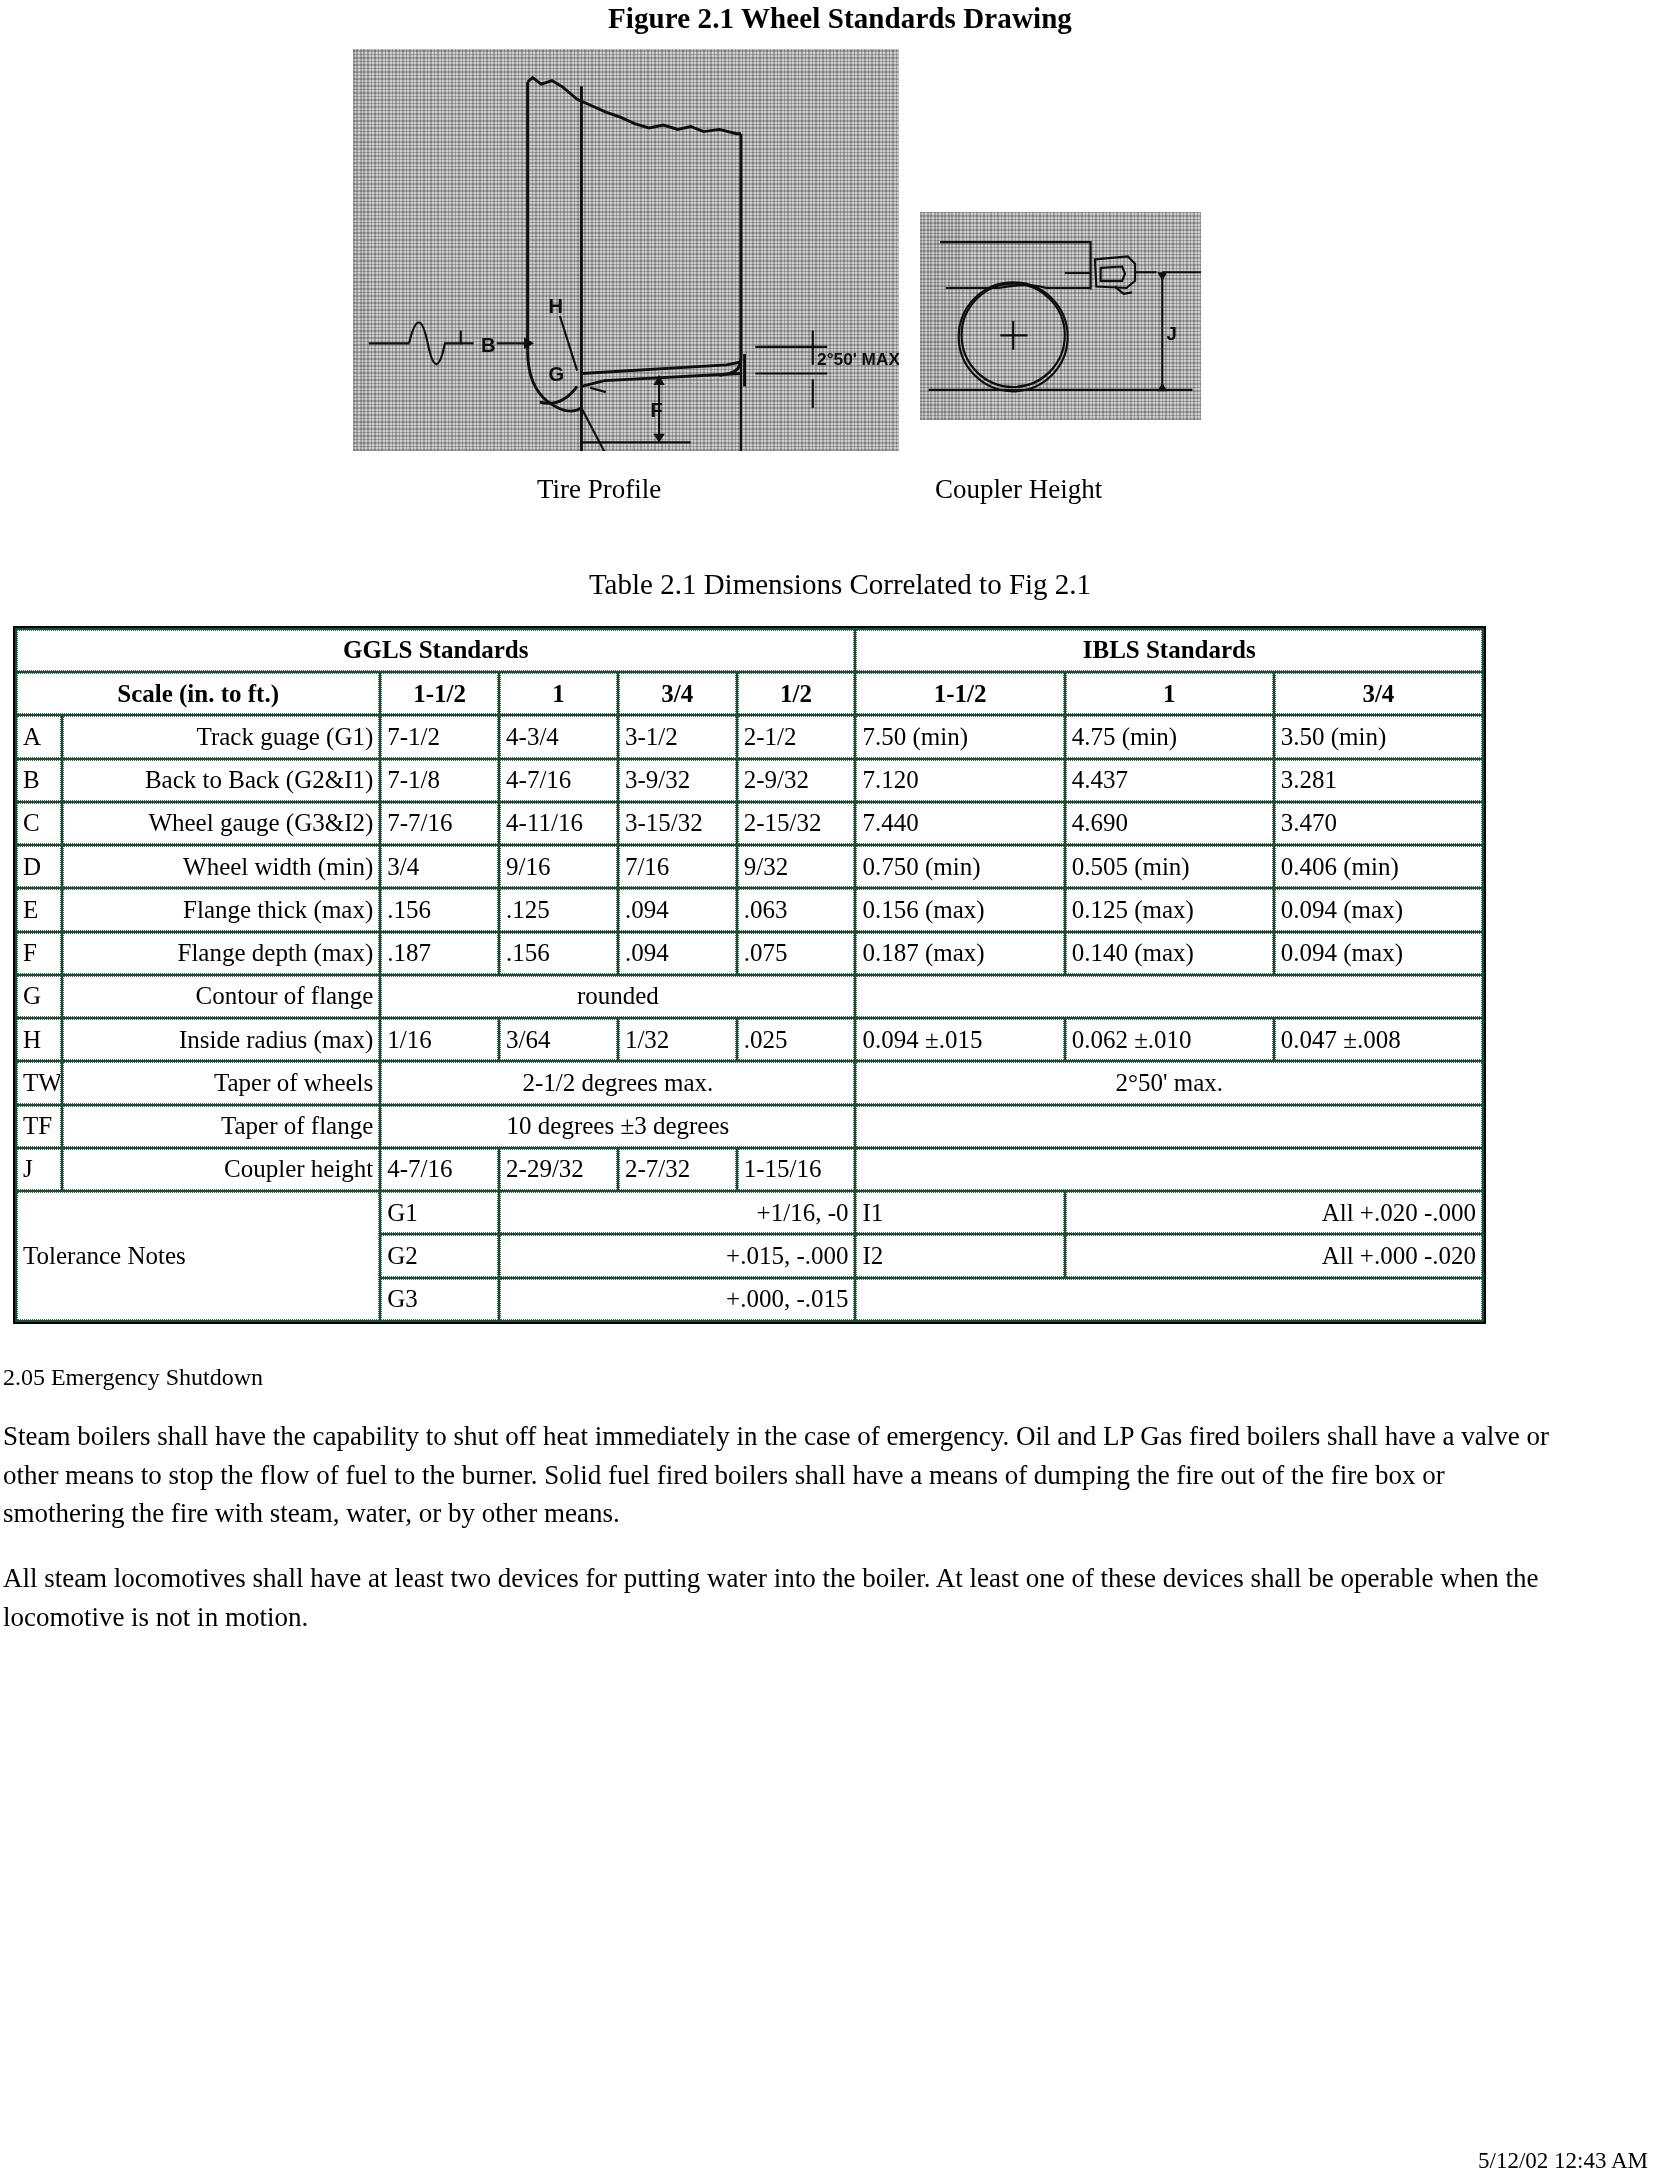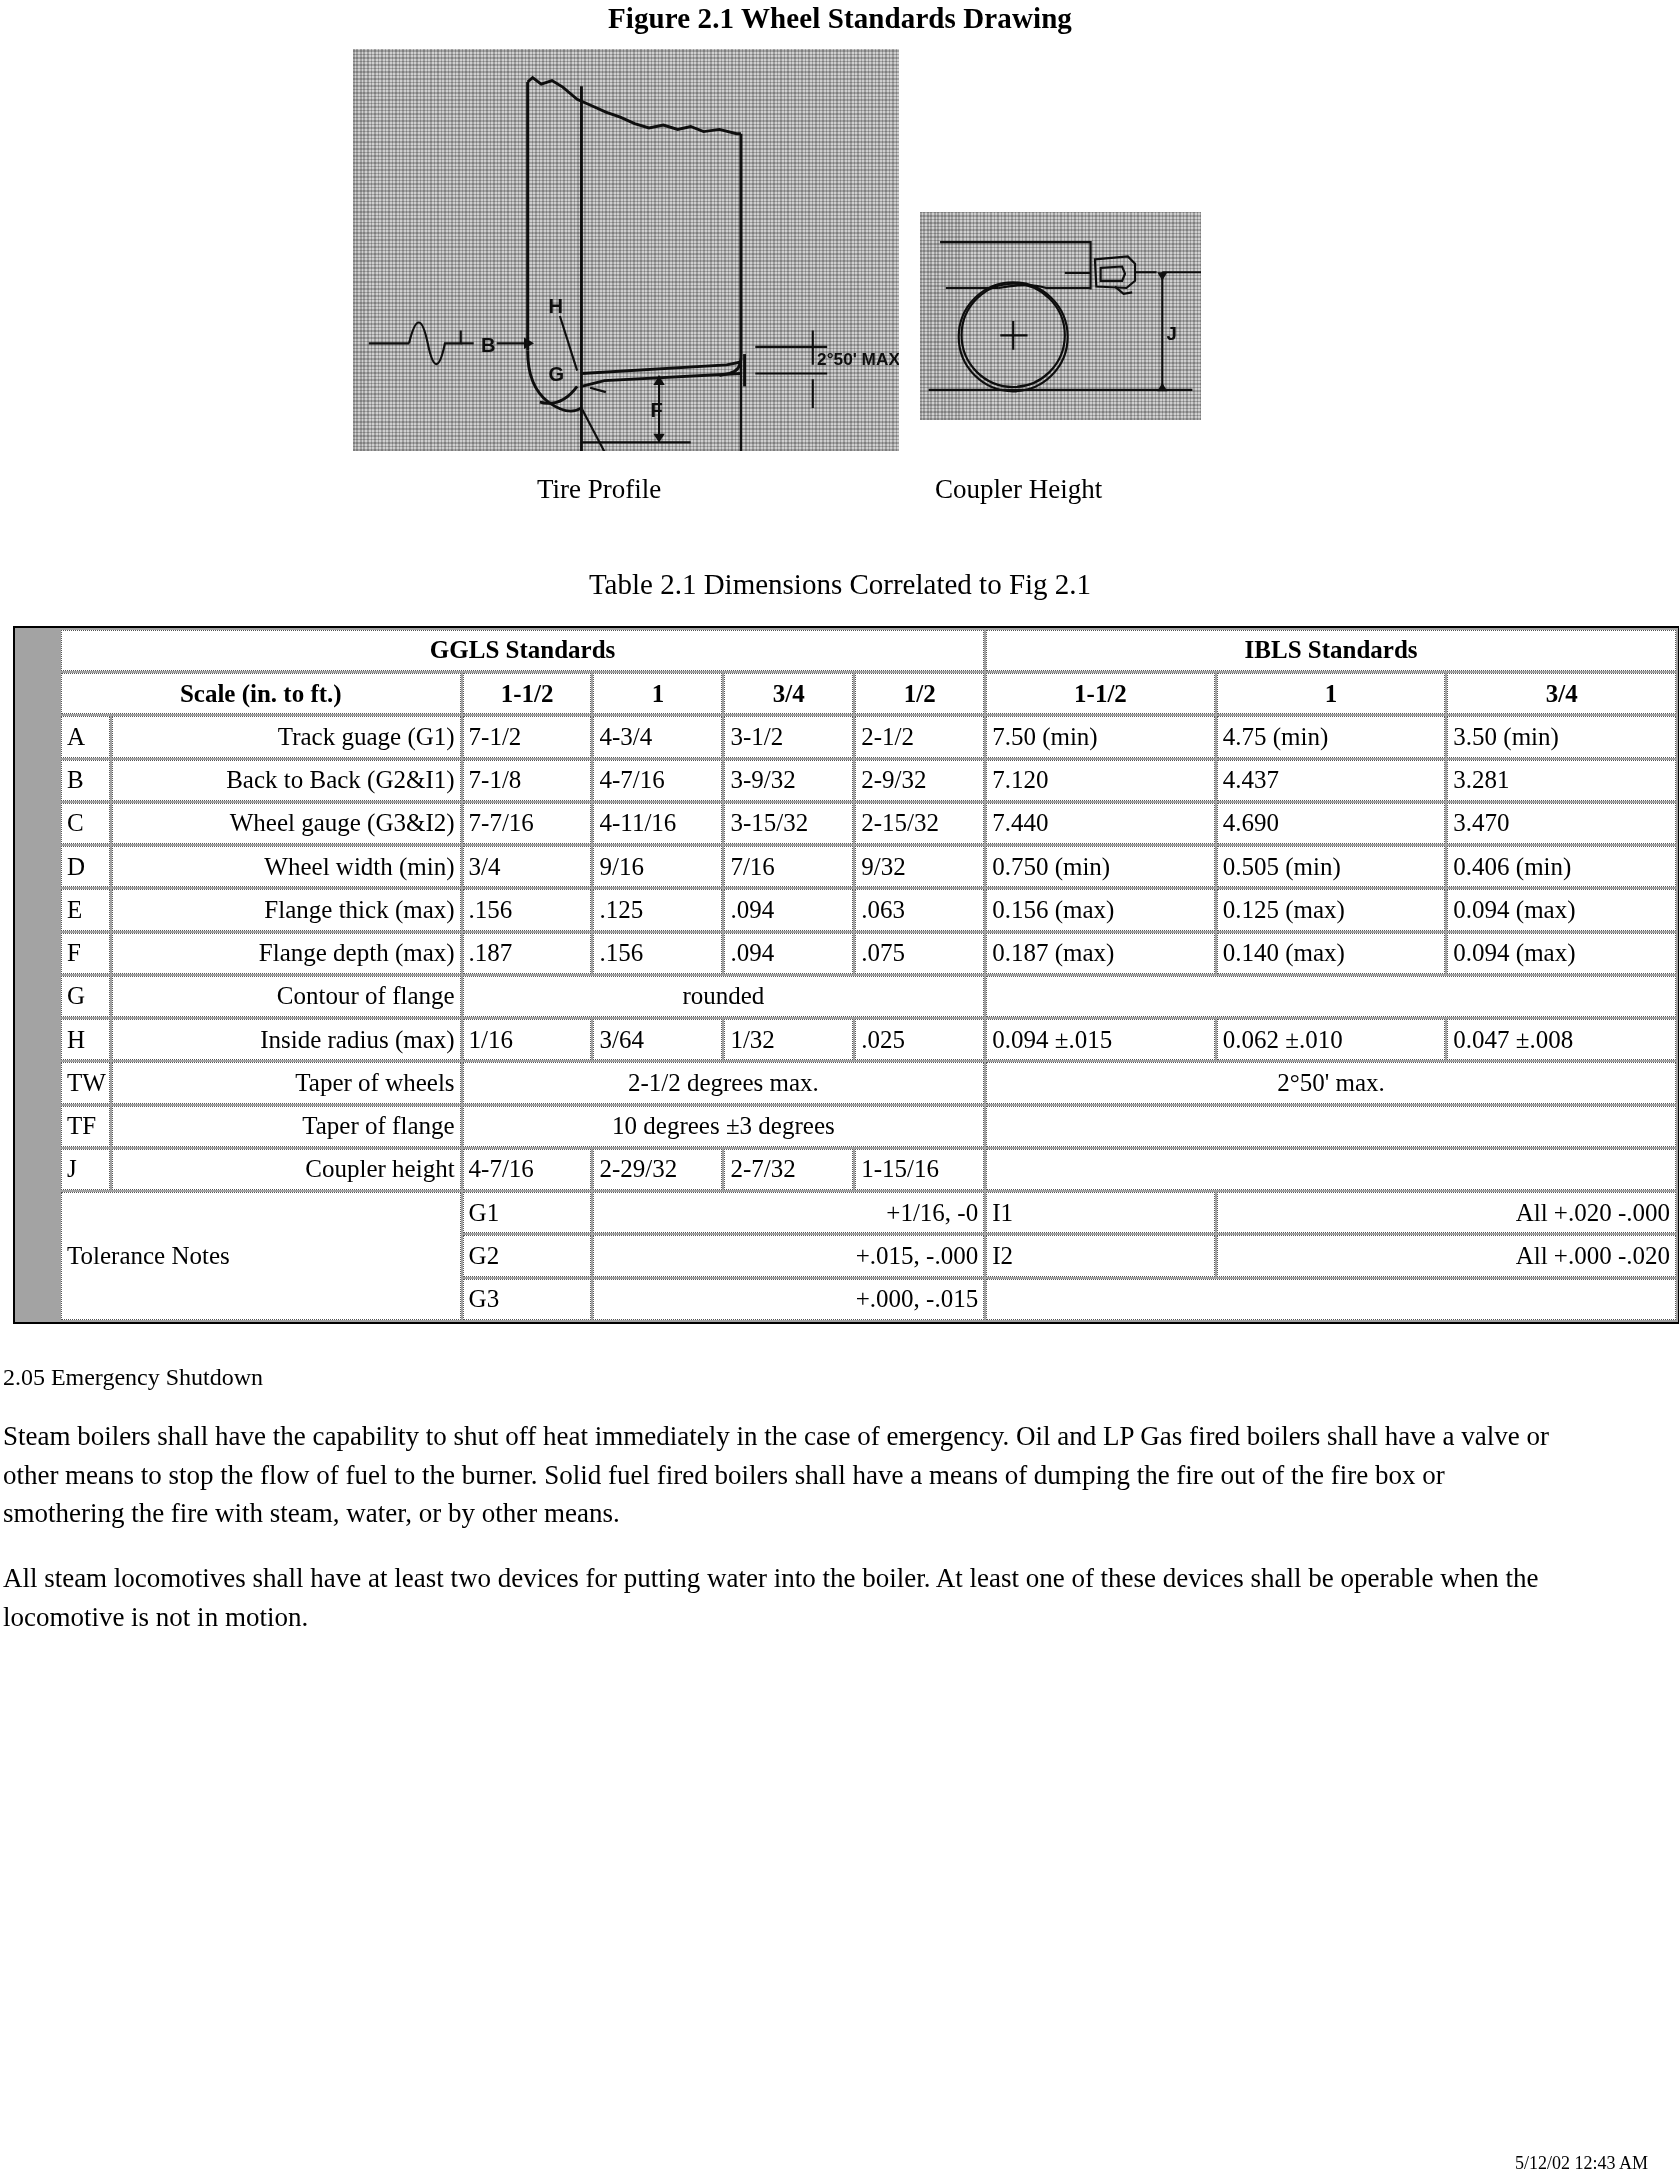--- a/index.html
+++ b/index.html
@@ -84,25 +84,24 @@
     font-size: 29px;
     line-height: 1;
     margin-top: 37px;
   }
 
   
   table.dims {
     border-collapse: separate;
     border-spacing: 2.2px;
     margin: 27px 13px 0 13px;
-    width: 1667px;
+    width: 1473px;
     table-layout: fixed;
     border: 2.2px solid #000;
-    background: #a3a3a3;
-    padding-left: 44px;
+    background: #14532d;
   }
   table.dims td {
     border: 0.7px dotted #555;
     font-size: 25px;
     line-height: 1.05;
     padding: 6.5px 5px;
     vertical-align: middle;
     background: #fff;
     white-space: nowrap;
     overflow: hidden;
@@ -130,21 +129,21 @@
     font-size: 27px;
     line-height: 1.42;
     margin: 27px 4.3px 0 2.9px;
     max-width: 1565px;
     text-align: left;
   }
   .footer {
     position: absolute;
     right: 32px;
     bottom: 11.5px;
-    font-size: 18px;
+    font-size: 23px;
     line-height: 1;
   }
 </style>
 </head>
 <body>
 
 <div class="page">
 
   <div class="fig-title">Figure 2.1 Wheel Standards Drawing</div>
 

